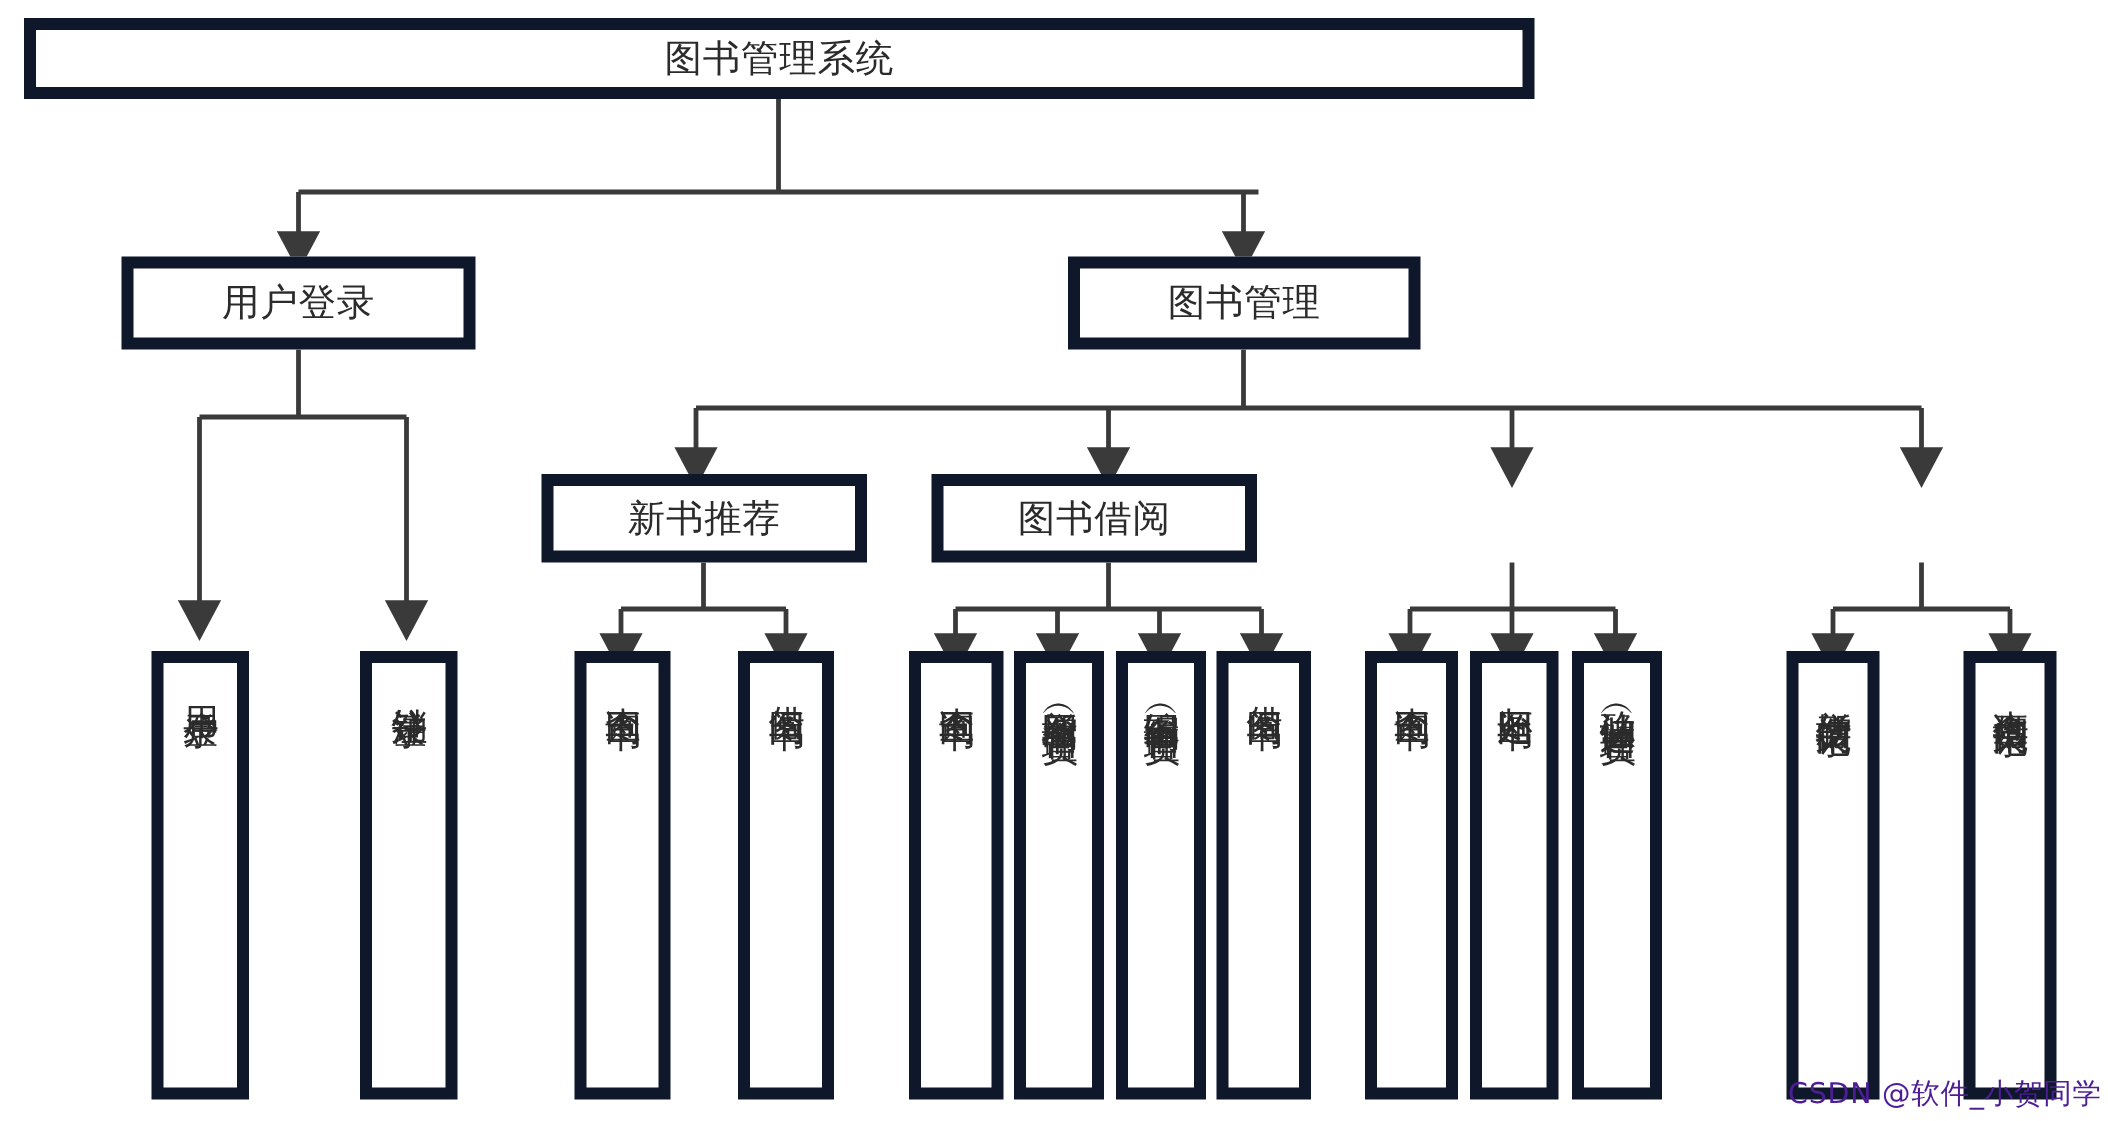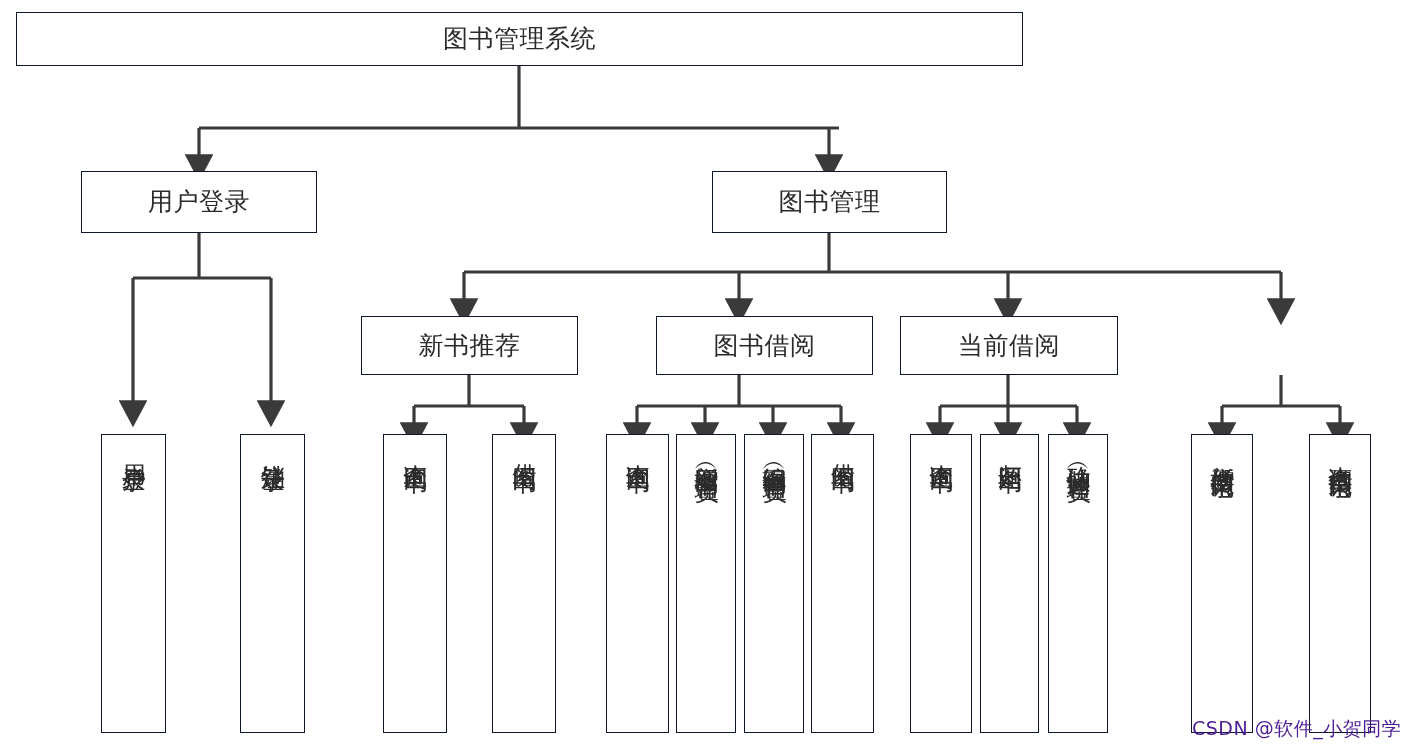--- a/index.html
+++ b/index.html
@@ -22,21 +22,21 @@
     position: absolute;
     left: 0;
     top: 0;
     width: 1405px;
     height: 747px;
     pointer-events: none;
   }
   .node {
     position: absolute;
     box-sizing: border-box;
-    border: 1px solid #0f172a;
+    border: 8px solid #0f172a;
     background: #ffffff;
     display: flex;
     align-items: center;
     justify-content: center;
     color: #2b2b2b;
   }
   .node .label {
     display: block;
     text-align: center;
     line-height: 1.18;
@@ -138,27 +138,24 @@
   </div>
 
   <div class="node h" style="left:712px; top:171px; width:235px; height:62px;">
     <span class="label">图书管理</span>
   </div>
 
   <div class="node h" style="left:361px; top:316px; width:217px; height:59px;">
     <span class="label">新书推荐</span>
   </div>
 
-  <div class="node h" style="left:656px; top:316px; width:217px; height:59px;">
+  <div class="node h" style="left:621px; top:316px; width:217px; height:59px;">
     <span class="label">图书借阅</span>
   </div>
 
-  <div class="node h" style="left:900px; top:316px; width:218px; height:59px;">
-    <span class="label">当前借阅</span>
-  </div>
 
 
   <div class="node v" style="left:101px; top:434px; width:65px; height:299px;">
     <span class="label">用户登录</span>
   </div>
 
   <div class="node v" style="left:240px; top:434px; width:65px; height:299px;">
     <span class="label">注销登录</span>
   </div>
 

